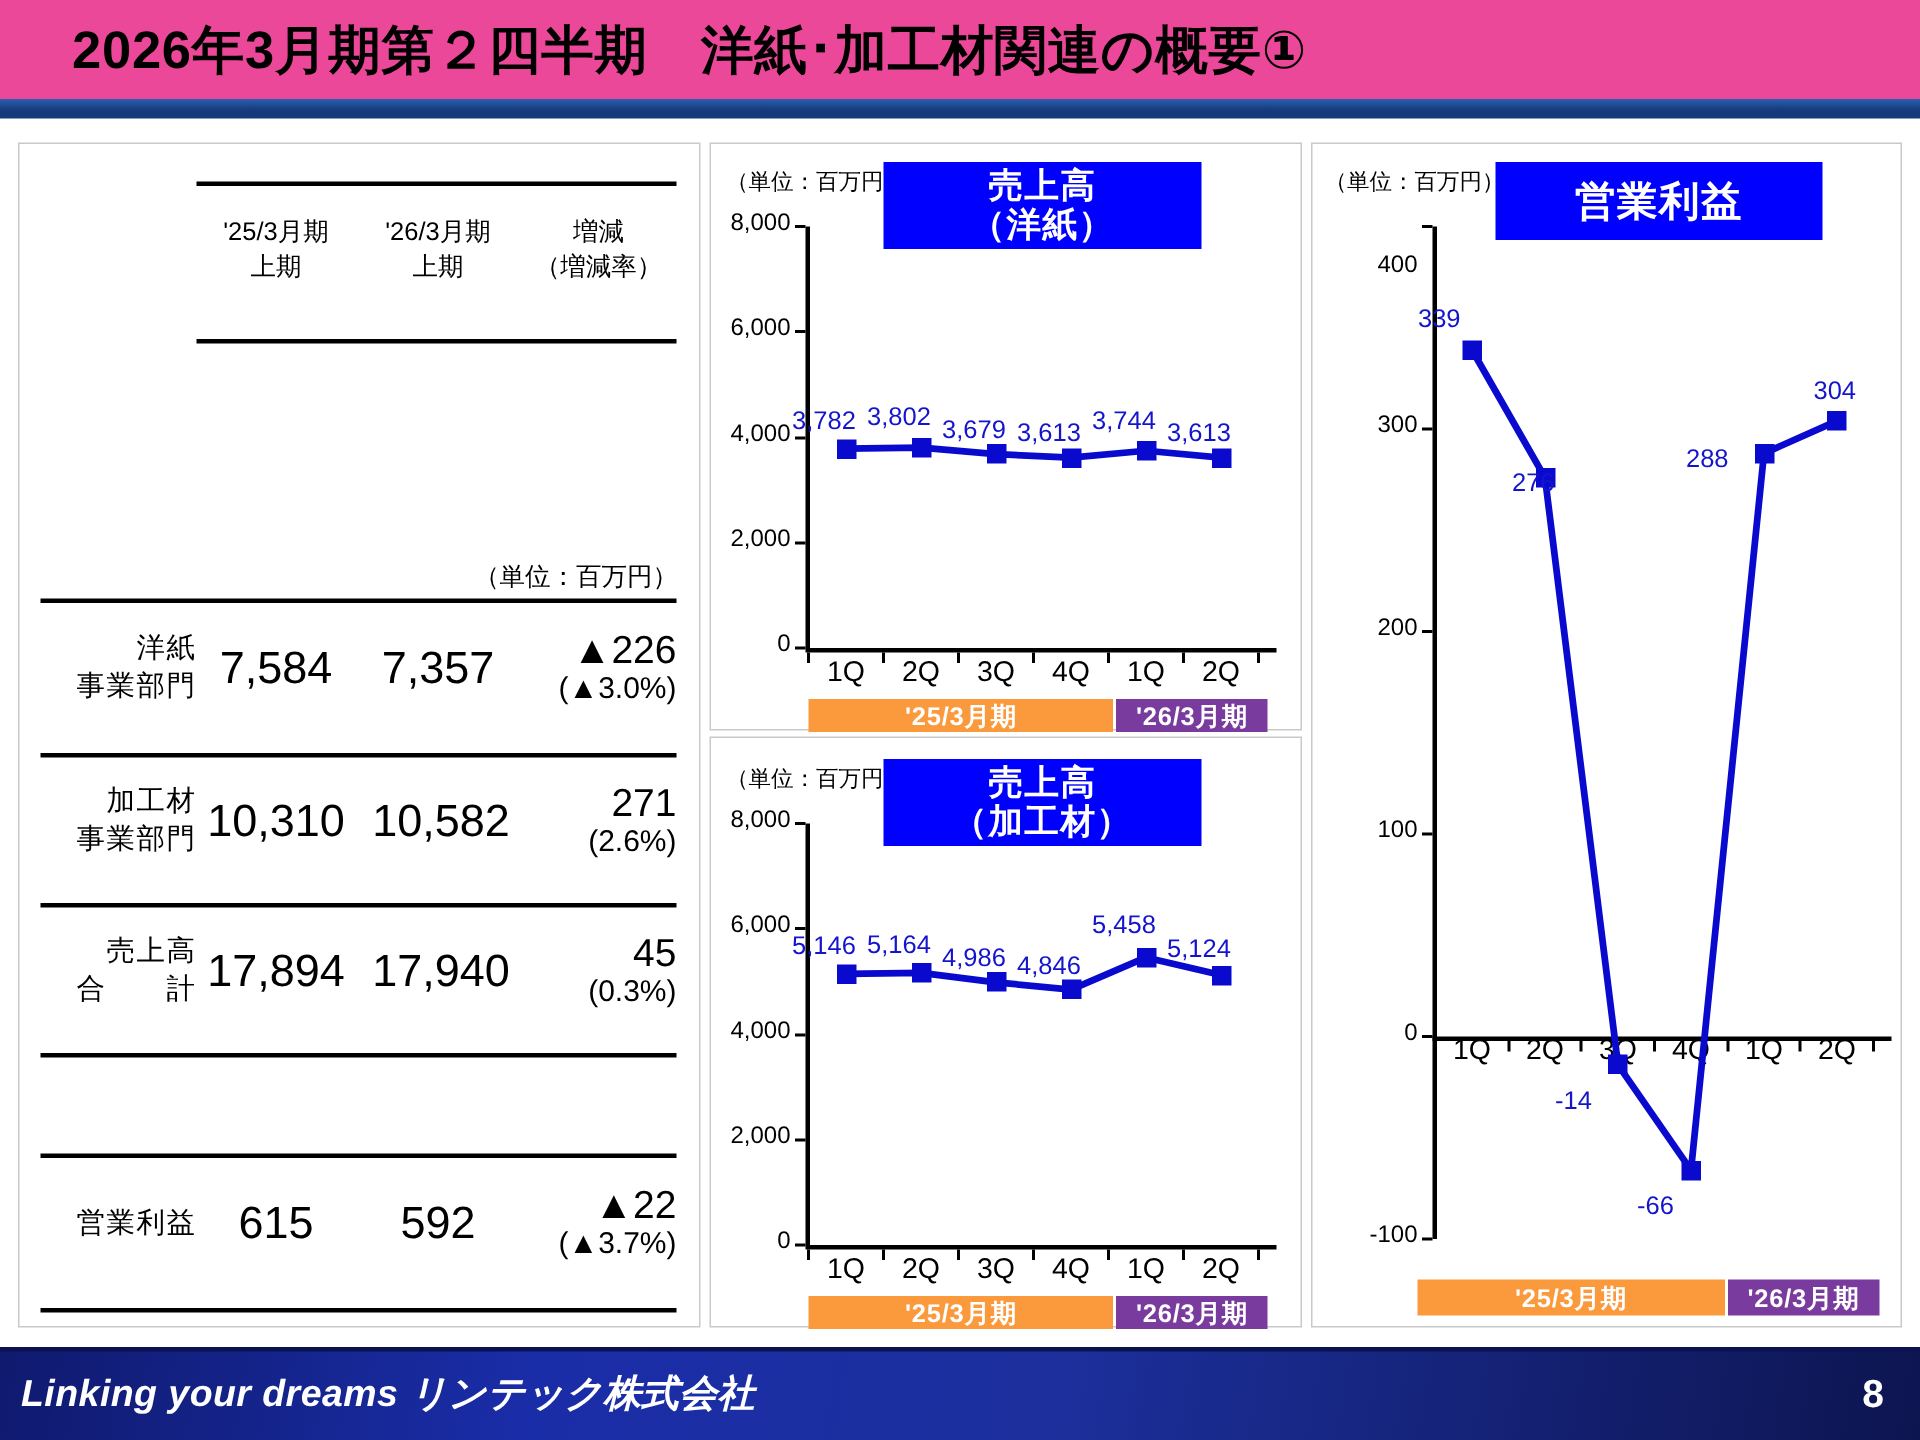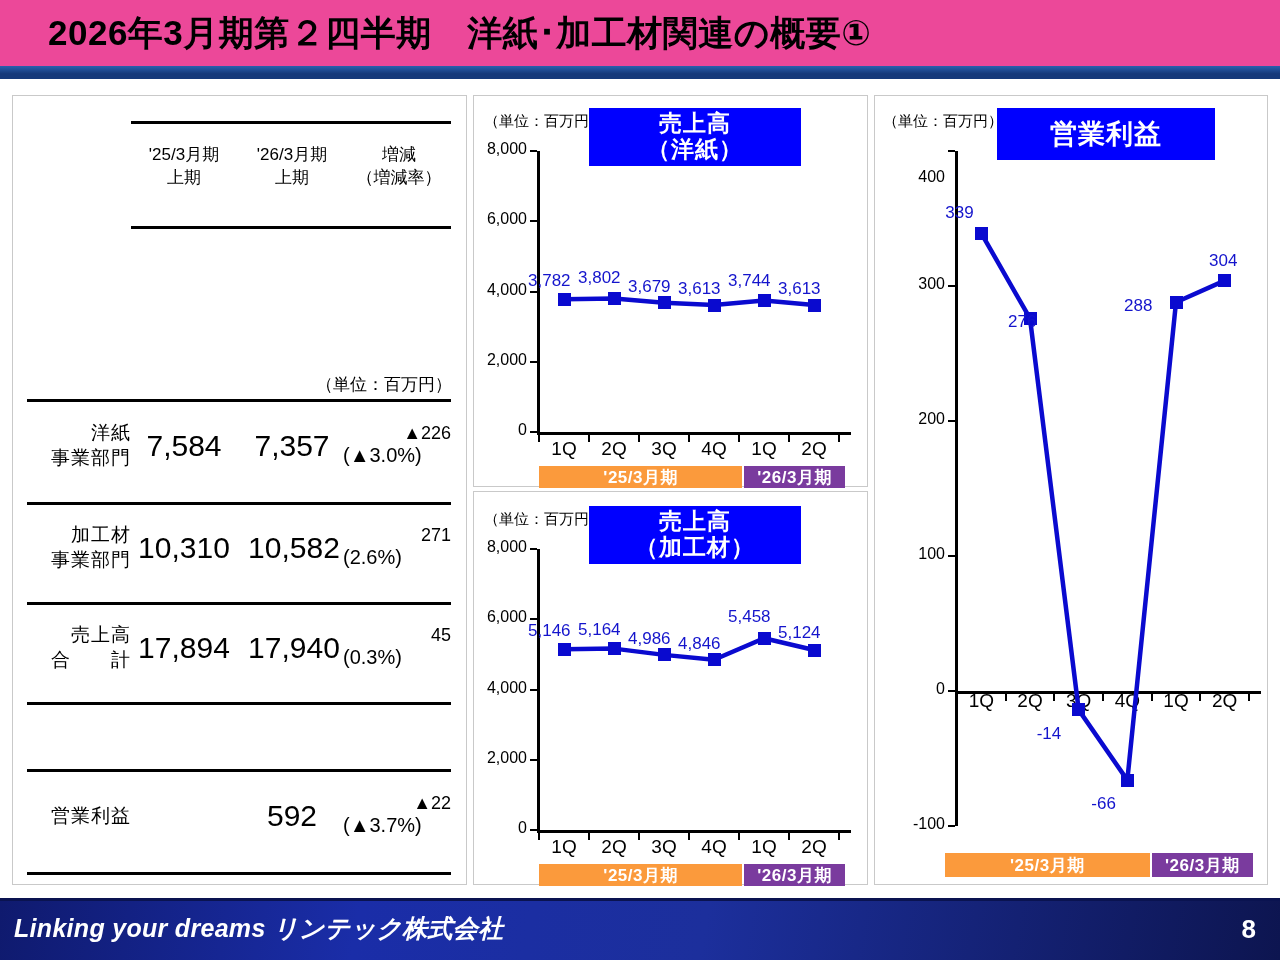--- a/index.html
+++ b/index.html
@@ -82,26 +82,26 @@
     letter-spacing: 1px;
   }
   .t-num {
     text-align: center;
     font-size: 30px;
     color: #000;
     letter-spacing: 0px;
   }
   .t-delta-main {
     text-align: right;
-    font-size: 18px;
+    font-size: 26px;
     color: #000;
     line-height: 1.05;
   }
   .t-delta-sub {
-    text-align: left;
+    text-align: right;
     font-size: 20px;
     color: #000;
     line-height: 1.25;
   }
   #table-unit {
     position: absolute;
     right: 14px;
     top: 277px;
     font-size: 17px;
     color: #000;
@@ -281,20 +281,21 @@
     </div>
 
     <div class="t-rule" style="left:14px; top:606px; width:424px; height:3px;"></div>
 
     <div class="t-rule" style="left:14px; top:673px; width:424px; height:3px;"></div>
 
     <div class="t-cell t-label" style="left:14px; top:676px; width:104px; height:88px;">
       <div>営業利益</div>
       <div></div>
     </div>
+    <div class="t-cell t-num" style="left:118px; top:676px; width:106px; height:88px;">615</div>
     <div class="t-cell t-num" style="left:226px; top:676px; width:106px; height:88px;">592</div>
     <div class="t-cell" style="left:330px; top:676px; width:108px; height:88px;">
       <div class="t-delta-main">▲22</div>
       <div class="t-delta-sub">(▲3.7%)</div>
     </div>
 
     <div class="t-rule" style="left:14px; top:776px; width:424px; height:3px;"></div>
   </div>
 </div>
 

